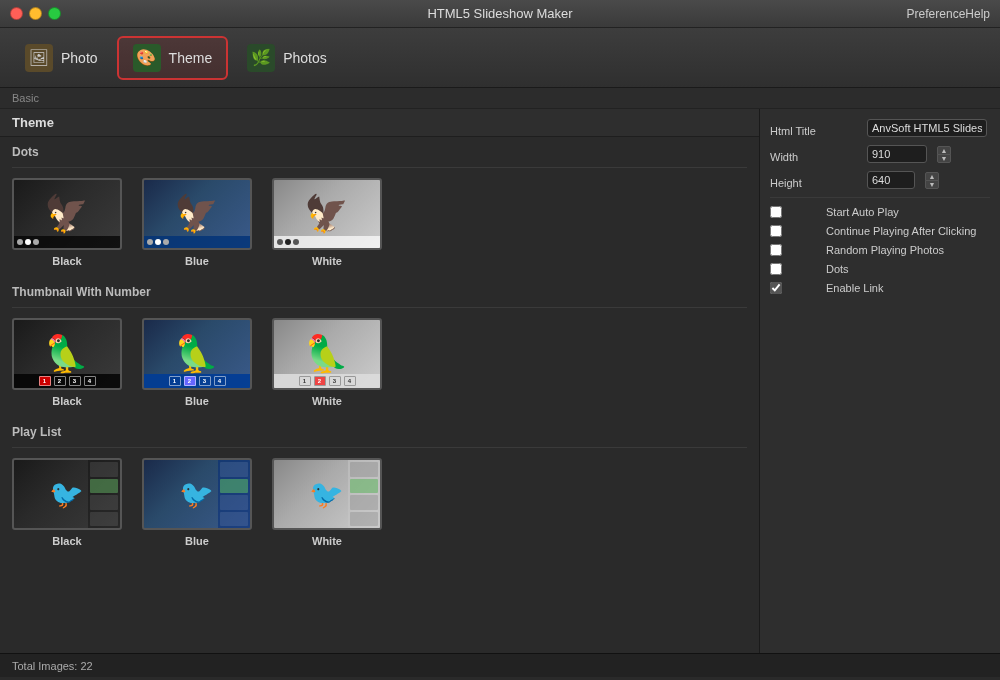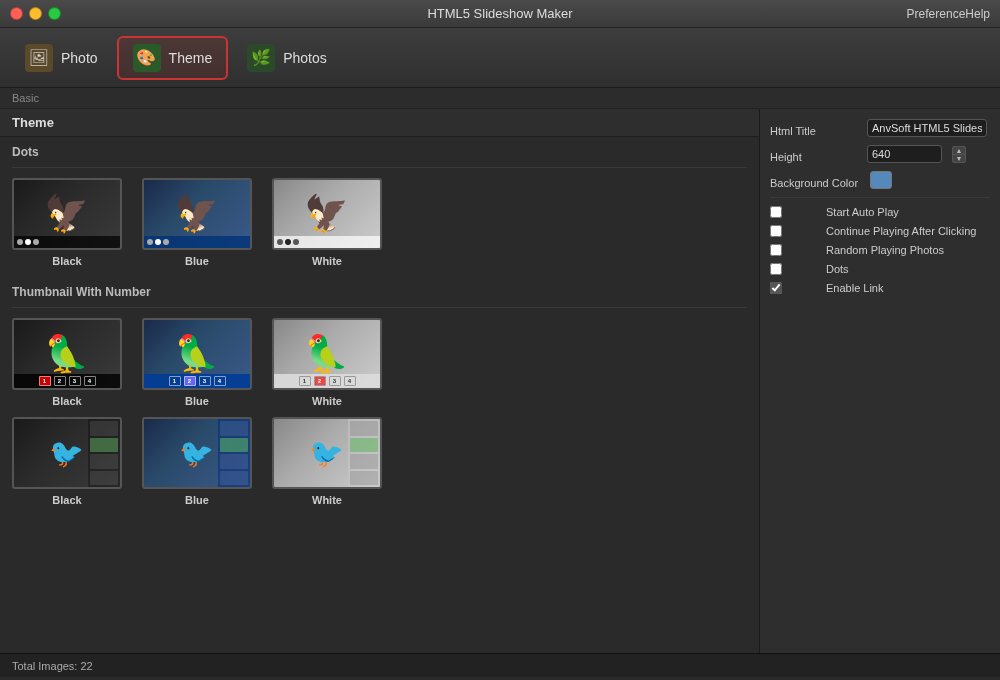--- a/index.html
+++ b/index.html
@@ -519,20 +519,21 @@
                 </div>
               </div>
             </div>
             <span class="theme-label">White</span>
           </div>
 
         </div>
       </div>
 
       <div class="theme-group">
+        <div class="theme-group-title">Play List</div>
         <div class="theme-items">
 
           <div class="theme-item">
             <div class="theme-thumbnail bird-black">
               <div class="thumb-content" style="display:flex">
                 <div class="playlist-main">
                   <div class="bird-img" style="font-size:28px">🐦</div>
                 </div>
                 <div class="playlist-side">
                   <div class="playlist-side-item"></div>
@@ -586,35 +587,39 @@
     </div>
   </div>
 
   <div class="right-panel">
 
     <div class="prop-row">
       <span class="prop-label">Html Title</span>
       <input class="prop-input prop-input-long" type="text" value="AnvSoft HTML5 Slidesho" style="">
     </div>
 
-
     <div class="prop-row">
-      <span class="prop-label">Height</span>
-      <input class="prop-input" type="text" style="width: 75px;" value="640">
+      <span class="prop-label">Width</span>
+      <input class="prop-input" type="text" style="width: 60px;" value="910">
       <div class="prop-spinner">
         <div class="spin-btn">▲</div>
         <div class="spin-btn">▼</div>
       </div>
     </div>
 
-
     <div class="prop-row">
-      <span class="prop-label">Background Color</span>
-      <div class="color-swatch" style="background:#5588bb;"></div>
-    </div>
+      <span class="prop-label">Height</span>
+      <input class="prop-input" type="text" style="width: 48px;" value="640">
+      <div class="prop-spinner">
+        <div class="spin-btn">▲</div>
+        <div class="spin-btn">▼</div>
+      </div>
+    </div>
+
+
 
     <hr class="prop-divider">
 
     <div class="checkbox-row">
       <input type="checkbox" style="">
       <span class="checkbox-label">Start Auto Play</span>
     </div>
 
     <div class="checkbox-row">
       <input type="checkbox" style="">

